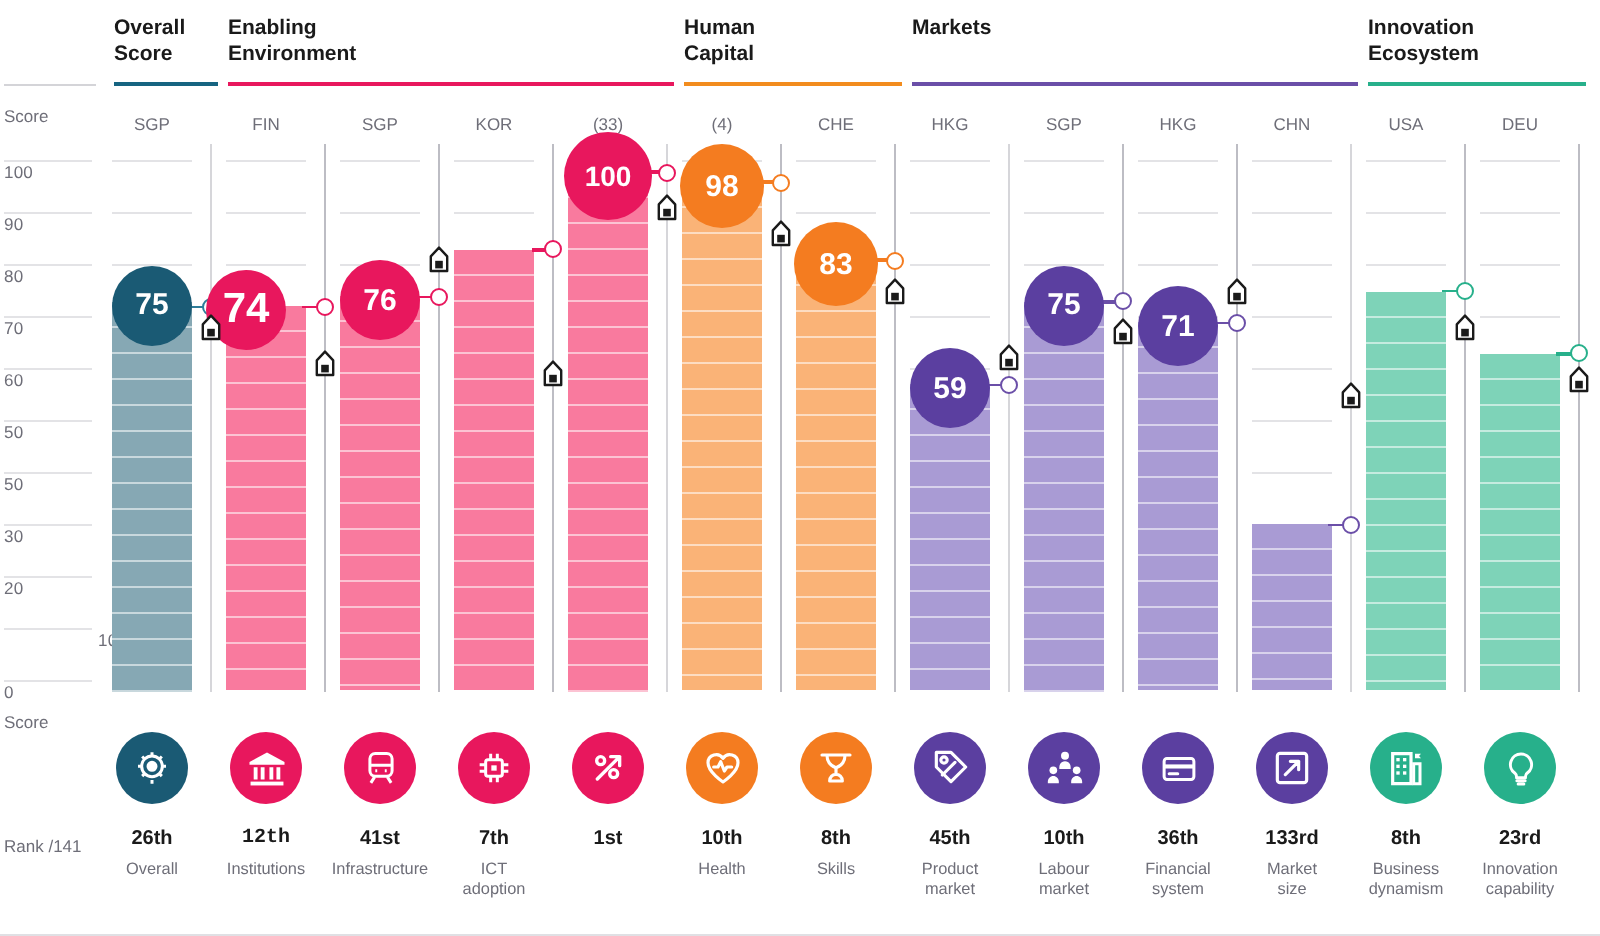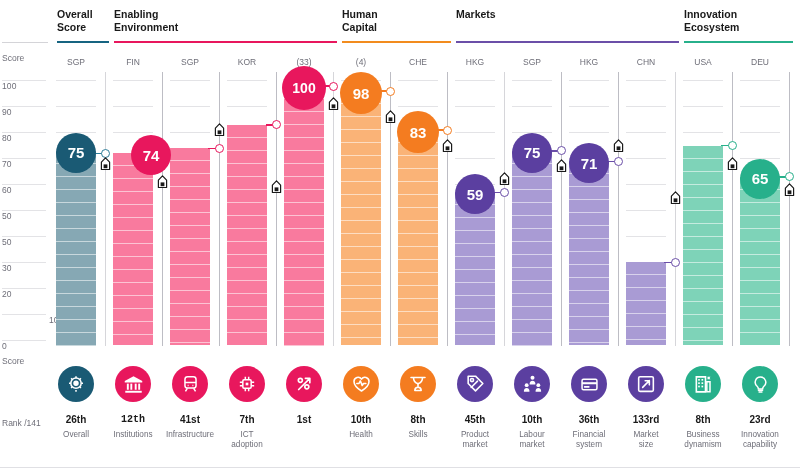--- a/index.html
+++ b/index.html
@@ -228,21 +228,21 @@
     <div class="gridline" style="left: 113px; width: 40px; top: 209.75px;"></div>
     <div class="gridline" style="left: 113px; width: 40px; top: 183.8px;"></div>
     <div class="gridline" style="left: 113px; width: 40px; top: 157.85px;"></div>
     <div class="gridline" style="left: 113px; width: 40px; top: 131.9px;"></div>
     <div class="gridline" style="left: 113px; width: 40px; top: 105.95px;"></div>
     <div class="gridline" style="left: 113px; width: 40px; top: 80px;"></div>
     <div class="bar" style="left: 113px; top: 153.47px; width: 40px; height: 192.03px; background: rgb(249, 122, 158);">
       <div class="bar-stripes"></div>
     </div>
     <div class="marker-line" style="left: 162px; top: 72px; height: 273.5px;"></div>
-    <div class="bubble" style="left: 131px; top: 135.47px; width: 40px; height: 40px; background: rgb(232, 23, 93); font-size: 15px;">74</div>
+    <div class="bubble" style="left: 103px; top: 135.47px; width: 40px; height: 40px; background: rgb(232, 23, 93); font-size: 21px;">74</div>
     <div class="ring-stem" style="left: 151px; top: 152.77px; width: 11px; background: rgb(232, 23, 93);"></div>
     <div class="ring" style="left: 157.5px; top: 148.97px; border: 1.5px solid rgb(232, 23, 93);"></div>
     <div class="pin" style="left: 157px; top: 175.015px;"><svg width="11" height="14" viewBox="0 0 11 14">
         <path d="M5.5 0.8 L9.6 5.2 L9.6 12.5 L1.4 12.5 L1.4 5.2 Z" fill="#ffffff" stroke="#1a1a1a" stroke-width="1.2" stroke-linejoin="round"></path>
         <rect x="3.6" y="7.4" width="3.8" height="3.8" fill="#1a1a1a"></rect>
       </svg></div>
     <div class="col-code" style="left: 160px; width: 60px;">SGP</div>
     <div class="gridline" style="left: 170px; width: 40px; top: 313.55px;"></div>
     <div class="gridline" style="left: 170px; width: 40px; top: 287.6px;"></div>
     <div class="gridline" style="left: 170px; width: 40px; top: 261.65px;"></div>
@@ -250,20 +250,21 @@
     <div class="gridline" style="left: 170px; width: 40px; top: 209.75px;"></div>
     <div class="gridline" style="left: 170px; width: 40px; top: 183.8px;"></div>
     <div class="gridline" style="left: 170px; width: 40px; top: 157.85px;"></div>
     <div class="gridline" style="left: 170px; width: 40px; top: 131.9px;"></div>
     <div class="gridline" style="left: 170px; width: 40px; top: 105.95px;"></div>
     <div class="gridline" style="left: 170px; width: 40px; top: 80px;"></div>
     <div class="bar" style="left: 170px; top: 148.28px; width: 40px; height: 197.22px; background: rgb(249, 122, 158);">
       <div class="bar-stripes"></div>
     </div>
     <div class="marker-line" style="left: 219px; top: 72px; height: 273.5px;"></div>
+    <div class="bubble" style="left: 170px; top: 130.28px; width: 40px; height: 40px; background: rgb(232, 23, 93); font-size: 15px;">76</div>
     <div class="ring-stem" style="left: 208px; top: 147.58px; width: 11px; background: rgb(232, 23, 93);"></div>
     <div class="ring" style="left: 214.5px; top: 143.78px; border: 1.5px solid rgb(232, 23, 93);"></div>
     <div class="pin" style="left: 214px; top: 123.115px;"><svg width="11" height="14" viewBox="0 0 11 14">
         <path d="M5.5 0.8 L9.6 5.2 L9.6 12.5 L1.4 12.5 L1.4 5.2 Z" fill="#ffffff" stroke="#1a1a1a" stroke-width="1.2" stroke-linejoin="round"></path>
         <rect x="3.6" y="7.4" width="3.8" height="3.8" fill="#1a1a1a"></rect>
       </svg></div>
     <div class="col-code" style="left: 217px; width: 60px;">KOR</div>
     <div class="gridline" style="left: 227px; width: 40px; top: 313.55px;"></div>
     <div class="gridline" style="left: 227px; width: 40px; top: 287.6px;"></div>
     <div class="gridline" style="left: 227px; width: 40px; top: 261.65px;"></div>
@@ -466,21 +467,20 @@
     <div class="gridline" style="left: 740px; width: 40px; top: 209.75px;"></div>
     <div class="gridline" style="left: 740px; width: 40px; top: 183.8px;"></div>
     <div class="gridline" style="left: 740px; width: 40px; top: 157.85px;"></div>
     <div class="gridline" style="left: 740px; width: 40px; top: 131.9px;"></div>
     <div class="gridline" style="left: 740px; width: 40px; top: 105.95px;"></div>
     <div class="gridline" style="left: 740px; width: 40px; top: 80px;"></div>
     <div class="bar" style="left: 740px; top: 176.825px; width: 40px; height: 168.675px; background: rgb(126, 211, 184);">
       <div class="bar-stripes"></div>
     </div>
     <div class="marker-line" style="left: 789px; top: 72px; height: 273.5px;"></div>
-    <div class="bubble" style="left: 740px; top: 158.825px; width: 40px; height: 40px; background: rgb(39, 176, 139); font-size: 15px;">65</div>
     <div class="ring-stem" style="left: 778px; top: 176.125px; width: 11px; background: rgb(39, 176, 139);"></div>
     <div class="ring" style="left: 784.5px; top: 172.325px; border: 1.5px solid rgb(39, 176, 139);"></div>
     <div class="pin" style="left: 784px; top: 182.8px;"><svg width="11" height="14" viewBox="0 0 11 14">
         <path d="M5.5 0.8 L9.6 5.2 L9.6 12.5 L1.4 12.5 L1.4 5.2 Z" fill="#ffffff" stroke="#1a1a1a" stroke-width="1.2" stroke-linejoin="round"></path>
         <rect x="3.6" y="7.4" width="3.8" height="3.8" fill="#1a1a1a"></rect>
       </svg></div>
     <div class="divider" style="left: 105px;"></div>
     <div class="divider" style="left: 504px;"></div>
     <div class="divider" style="left: 675px;"></div>
     <div class="divider" style="left: 333px;"></div>

